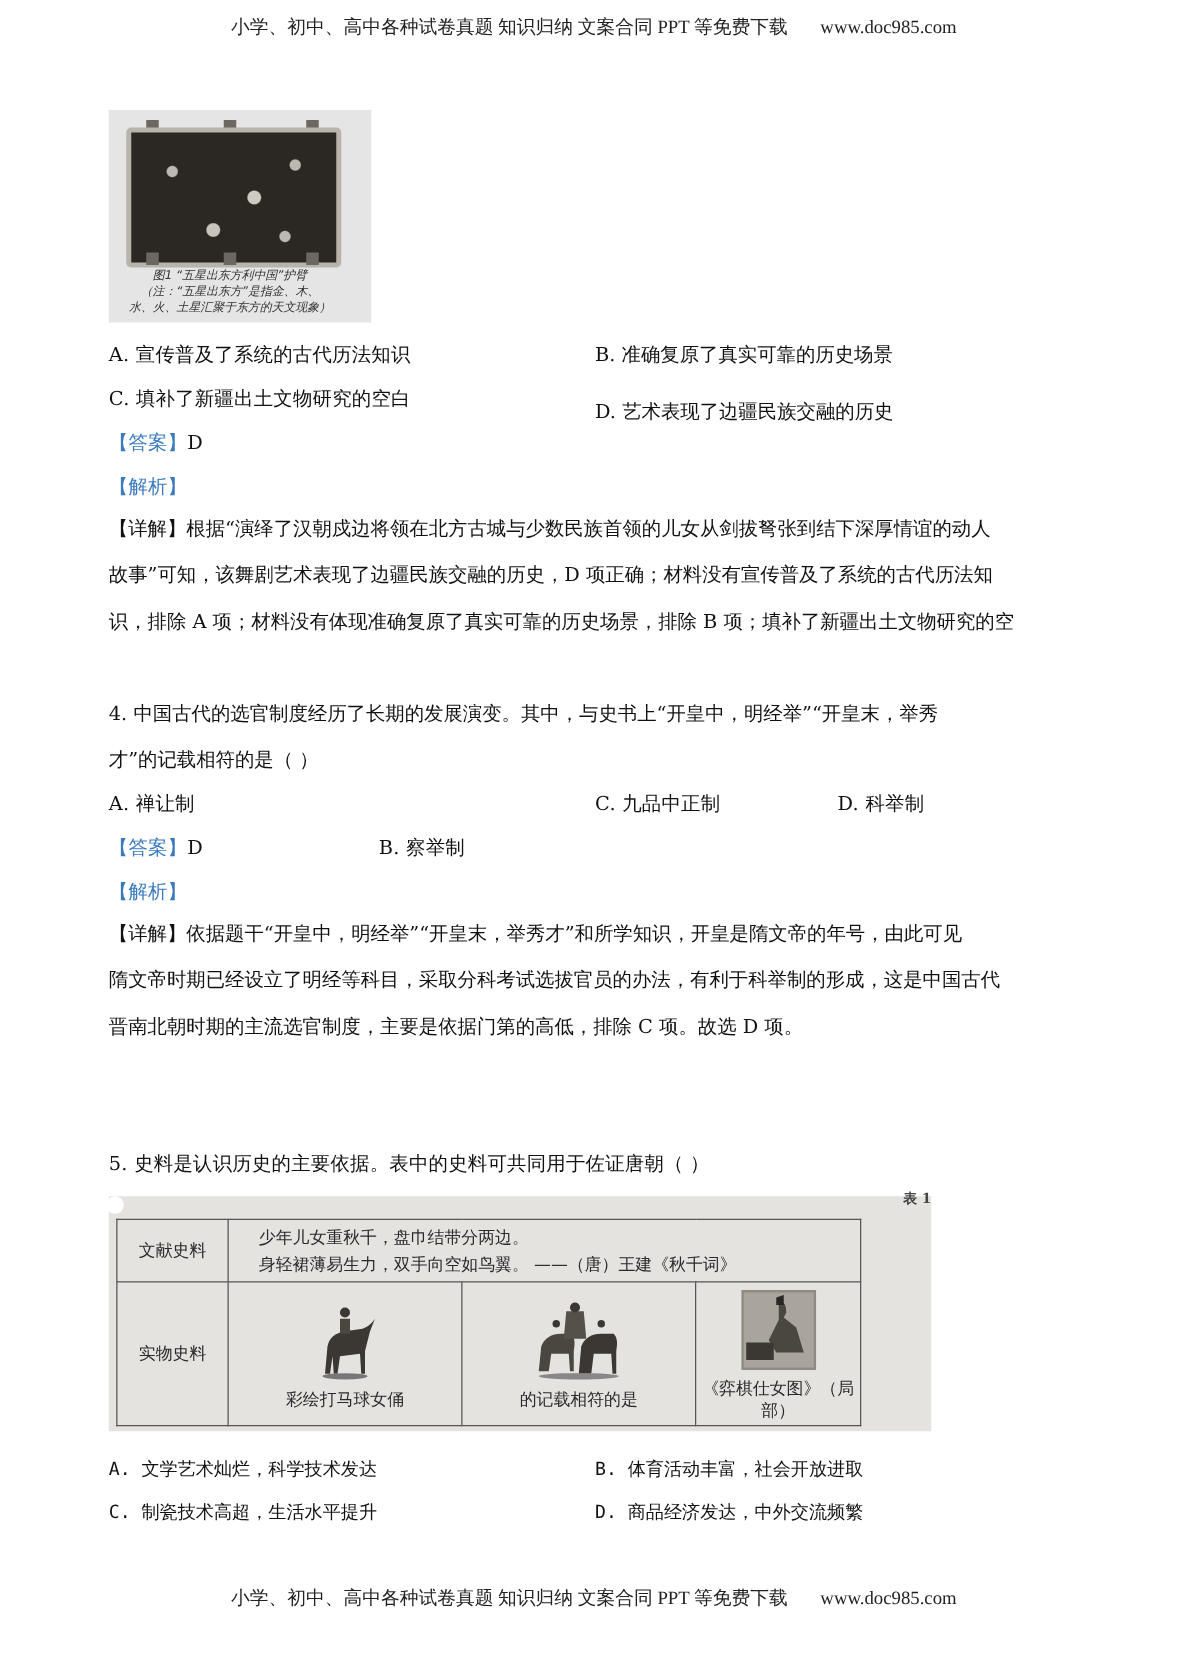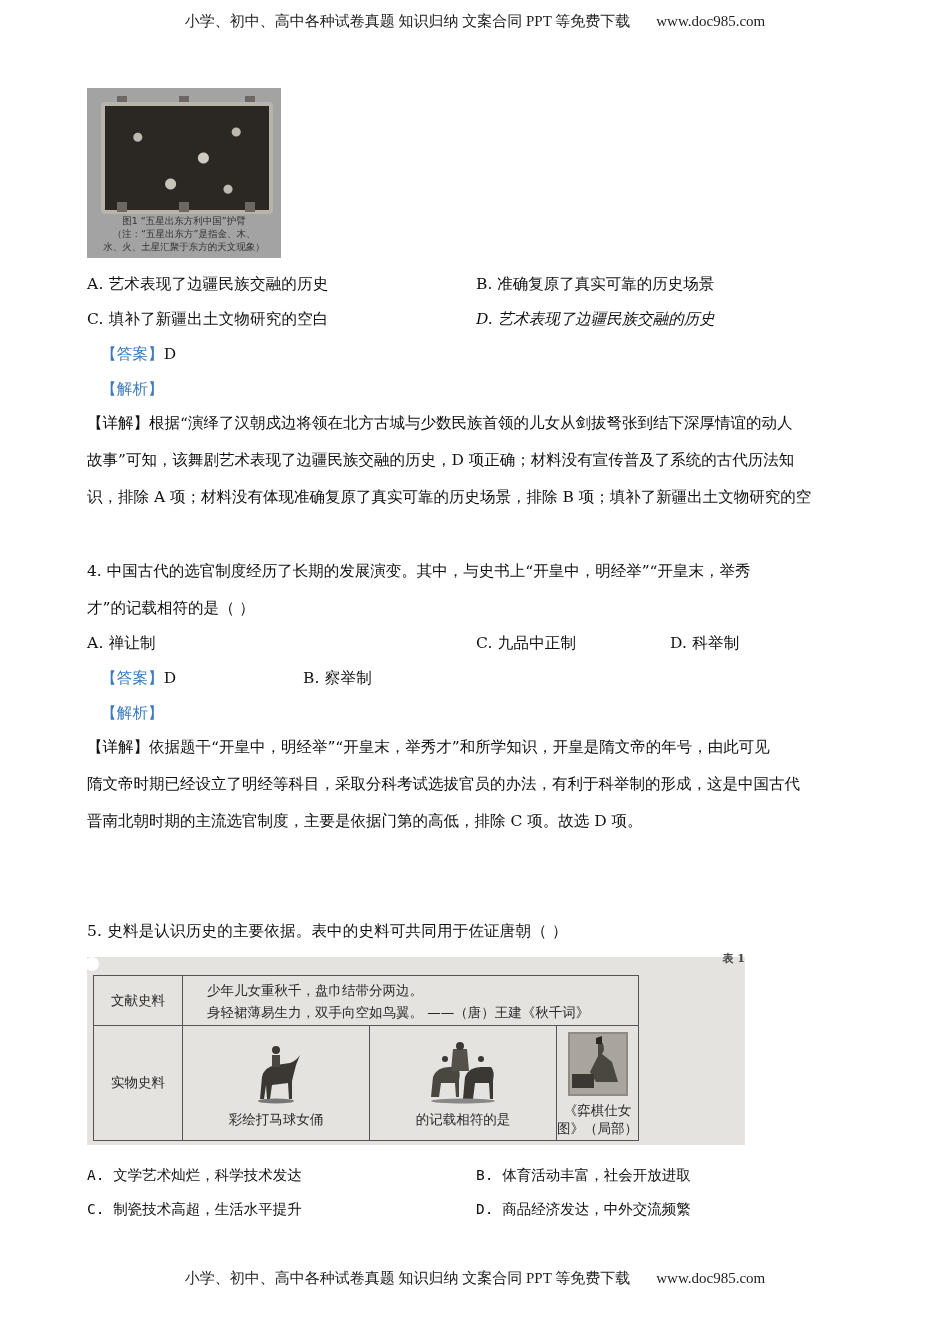--- a/index.html
+++ b/index.html
@@ -9,47 +9,48 @@
     }
     .hdr, .ftr {
       position: absolute; left: 0; width: 950px; text-align: center;
       font-family: "Liberation Serif", "DejaVu Serif", serif; font-size: 15px; color: #222;
     }
     .hdr { top: 12px; }
     .ftr { top: 1269px; }
     .hdr .url, .ftr .url { margin-left: 26px; }
     .ln { position: absolute; left: 87px; font-size: 15.5px; line-height: 20px; white-space: nowrap; letter-spacing: 0.2px; }
     .ln2 { position: absolute; left: 476px; font-size: 15.5px; line-height: 20px; white-space: nowrap; }
-    .tag { color: #3a7bbf; margin-left: 14px; }
+    .tag { color: #3a7bbf; }
     .body-para { position: absolute; left: 87px; width: 775px; font-size: 15.5px; line-height: 37px; text-align: justify; }
     .body-para .row { display: block; white-space: nowrap; height: 37px; }
     .fig1 {
-      position: absolute; left: 87px; top: 88px; width: 194px; height: 170px;
-      background: #a3a3a3;
+      position: absolute; left: 87px; top: 88px; width: 210px; height: 170px;
+      background: #e5e5e5;
+      font-style: italic;
     }
     .fig1 .board {
       position: absolute; left: 14px; top: 14px; width: 164px; height: 104px;
       background:
         radial-gradient(circle at 20% 30%, #bdb8b0 0 4px, transparent 5px),
         radial-gradient(circle at 60% 50%, #cfcac2 0 5px, transparent 6px),
         radial-gradient(circle at 80% 25%, #bdb8b0 0 4px, transparent 5px),
         radial-gradient(circle at 40% 75%, #c9c4bb 0 5px, transparent 6px),
         radial-gradient(circle at 75% 80%, #bdb8b0 0 4px, transparent 5px),
         #2b2824;
       border: 4px solid #b8b3ab; border-radius: 4px;
     }
     .fig1 .tab { position: absolute; width: 10px; height: 10px; background: #6c6760; }
     .fig1 .cap { position: absolute; left: 6px; top: 126px; width: 182px; font-size: 9.5px; line-height: 13px; color: #333; text-align: center; font-family: "DejaVu Sans", sans-serif; }
     .tbl-wrap {
       position: absolute; left: 87px; top: 957px; width: 658px; height: 188px;
       background: #e4e3df;
     }
     .tbl-title { position: absolute; left: 0; width: 658px; top: -6px; text-align: right; font-size: 11px; color: #444; font-weight: bold; }
     .tbl {
-      position: absolute; left: 6px; top: 18px; width: 546px; height: 166px;
+      position: absolute; left: 6px; top: 18px; width: 596px; height: 166px;
       border-collapse: collapse; font-family: "DejaVu Sans", sans-serif; color: #2a2a2a;
     }
     .tbl td { border: 1.5px solid #555; padding: 0; vertical-align: middle; }
     .tbl .rh { width: 88px; text-align: center; font-size: 13.5px; }
     .tbl .lit { font-size: 13.5px; line-height: 22px; padding-left: 24px; }
     .tbl .obj { text-align: center; font-size: 13.5px; }
     .pic { display: block; margin: 4px auto 6px; width: 60px; height: 64px; }
     .dot { position: absolute; left: -2px; top: 0; width: 14px; height: 14px; border-radius: 50%; background: #fff; }
     .opt5 { position: absolute; font-family: "DejaVu Sans Mono", "Liberation Mono", monospace; font-size: 14.5px; white-space: nowrap; }
   </style>
@@ -68,24 +69,24 @@
   <div class="tab" style="left:30px;top:114px;"></div>
   <div class="tab" style="left:92px;top:114px;"></div>
   <div class="tab" style="left:158px;top:114px;"></div>
   <div class="cap">
     <div>图1 “五星出东方利中国”护臂</div>
     <div>（注：“五星出东方”是指金、木、</div>
     <div>水、火、土星汇聚于东方的天文现象）</div>
   </div>
 </div>
 
-<div class="ln" style="top:274px;">A. 艺术表现了边疆民族交融的历史</div>
+<div class="ln" style="top:274px;">A. 宣传普及了系统的古代历法知识</div>
 <div class="ln2" style="top:274px;">B. 准确复原了真实可靠的历史场景</div>
 <div class="ln" style="top:309px;">C. 填补了新疆出土文物研究的空白</div>
-<div class="ln2" style="top:309px;font-style:italic;">D. 艺术表现了边疆民族交融的历史</div>
+<div class="ln2" style="top:319px;">D. 艺术表现了边疆民族交融的历史</div>
 
 <div class="ln" style="top:344px;">
   <span class="tag">【答案】</span><span>D</span>
 </div>
 <div class="ln" style="top:379px;">
   <span class="tag">【解析】</span>
 </div>
 
 <div class="body-para" style="top:405px;">
   <span class="row"><span>【详解】</span><span>根据“演绎了汉朝戍边将领在北方古城与少数民族首领的儿女从剑拔弩张到结下深厚情谊的动人</span></span>

